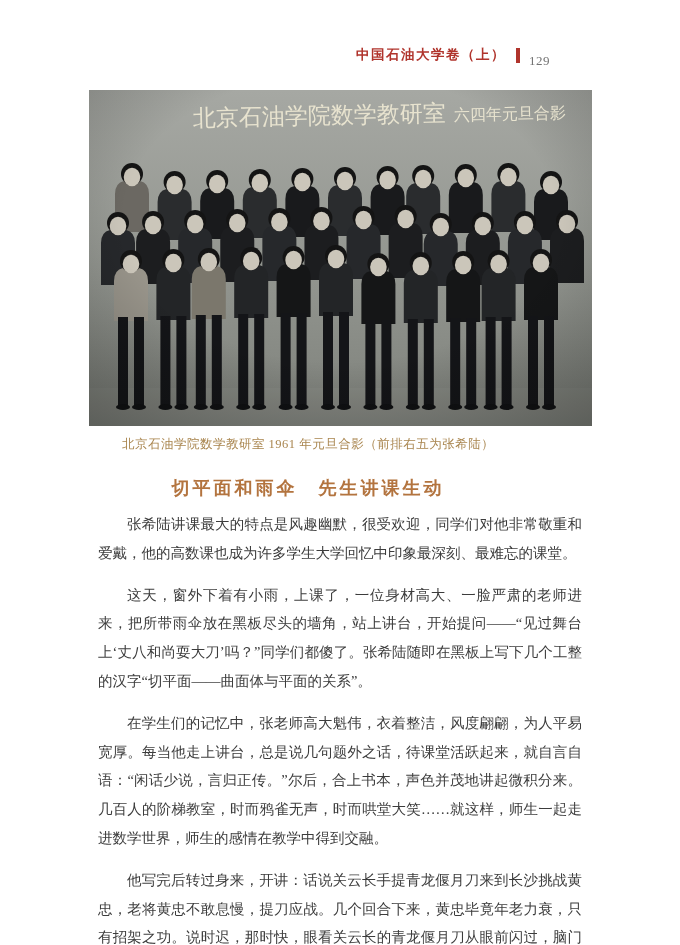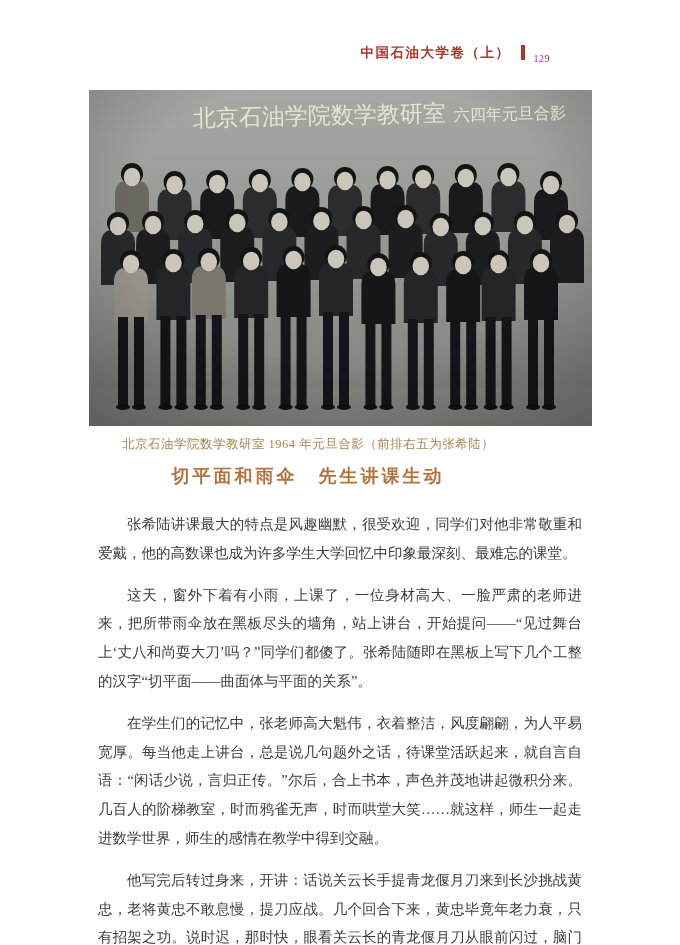--- a/index.html
+++ b/index.html
@@ -24,43 +24,43 @@
     letter-spacing:1.5px;
     white-space:nowrap;
   }
   .header-bar{
     width:4px;height:15px;
     background:#b0342c;
     margin:0 9px 0 10px;
     flex:0 0 auto;
   }
   .page-number{
-    color:#a21caf;
-    font-size:10px;
+    color:#737373;
+    font-size:13px;
     letter-spacing:0.5px;
     margin-top:12px;
   }
   
   .photo-figure{
     position:absolute;left:89px;top:90px;
     width:503px;height:336px;margin:0;padding:0;
   }
   .photo-figure svg{display:block;width:503px;height:336px;}
   .photo-caption{
     position:absolute;left:0;right:0;top:436px;
     text-align:center;
     color:#a9854e;
     font-size:12.5px;
     letter-spacing:0.5px;
     white-space:nowrap;
   }
   
   .section-title{
     position:absolute;left:0;right:0;top:460px;
-    margin:4px;
+    margin:16px;
     text-align:center;
     color:#b3743f;
     font-size:18px;
     font-weight:bold;
     letter-spacing:3px;
     white-space:nowrap;
   }
   
   .article{
     position:absolute;left:85px;top:497px;
@@ -315,21 +315,21 @@
           </g>
         </g>
       <rect x="0" y="0" width="503" height="336" fill="url(#vig)"></rect>
       <text x="104" y="36" transform="rotate(-1.2 104 36)" fill="#ece7d2" opacity="0.95" font-family="Liberation Serif, DejaVu Serif, serif">
         <tspan font-size="23">北京石油学院数学教研室</tspan>
         <tspan font-size="16" dx="4">六四年元旦合影</tspan>
       </text>
     </svg>
   </figure>
 
-  <div class="photo-caption">北京石油学院数学教研室 1964 年元旦合影（前排右五为张希陆）</div>
+  <div class="photo-caption">北京石油学院数学教研室 1961 年元旦合影（前排右五为张希陆）</div>
 
   <h2 class="section-title">切平面和雨伞　先生讲课生动</h2>
 
   <div class="article">
     <p>张希陆讲课最大的特点是风趣幽默，很受欢迎，同学们对他非常敬重和爱戴，他的高数课也成为许多学生大学回忆中印象最深刻、最难忘的课堂。</p>
     <p>这天，窗外下着有小雨，上课了，一位身材高大、一脸严肃的老师进来，把所带雨伞放在黑板尽头的墙角，站上讲台，开始提问——“见过舞台上‘丈八和尚耍大刀’吗？”同学们都傻了。张希陆随即在黑板上写下几个工整的汉字“切平面——曲面体与平面的关系”。</p>
     <p>在学生们的记忆中，张老师高大魁伟，衣着整洁，风度翩翩，为人平易宽厚。每当他走上讲台，总是说几句题外之话，待课堂活跃起来，就自言自语：“闲话少说，言归正传。”尔后，合上书本，声色并茂地讲起微积分来。几百人的阶梯教室，时而鸦雀无声，时而哄堂大笑……就这样，师生一起走进数学世界，师生的感情在教学中得到交融。</p>
     <p>他写完后转过身来，开讲：话说关云长手提青龙偃月刀来到长沙挑战黄忠，老将黄忠不敢息慢，提刀应战。几个回合下来，黄忠毕竟年老力衰，只有招架之功。说时迟，那时快，眼看关云长的青龙偃月刀从眼前闪过，脑门一阵发凉，用手一摸，还好，没有血——这刀和脑门的关系就是：切平面——曲面体和平面只有一个交点。学生们被逗得哈哈大笑！</p>
   </div>
 

